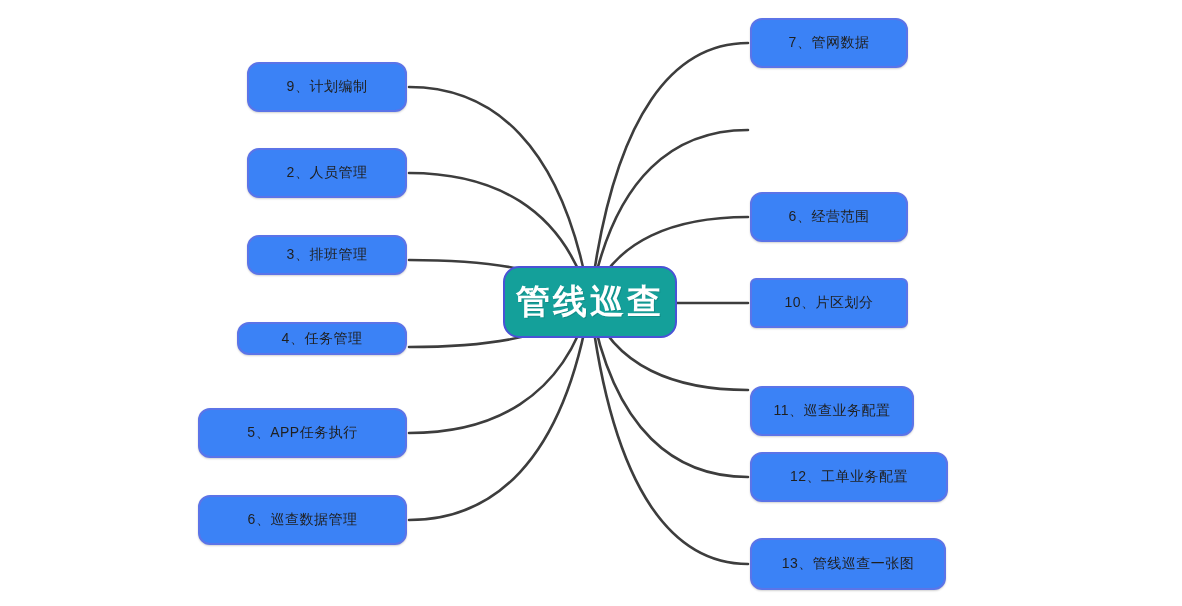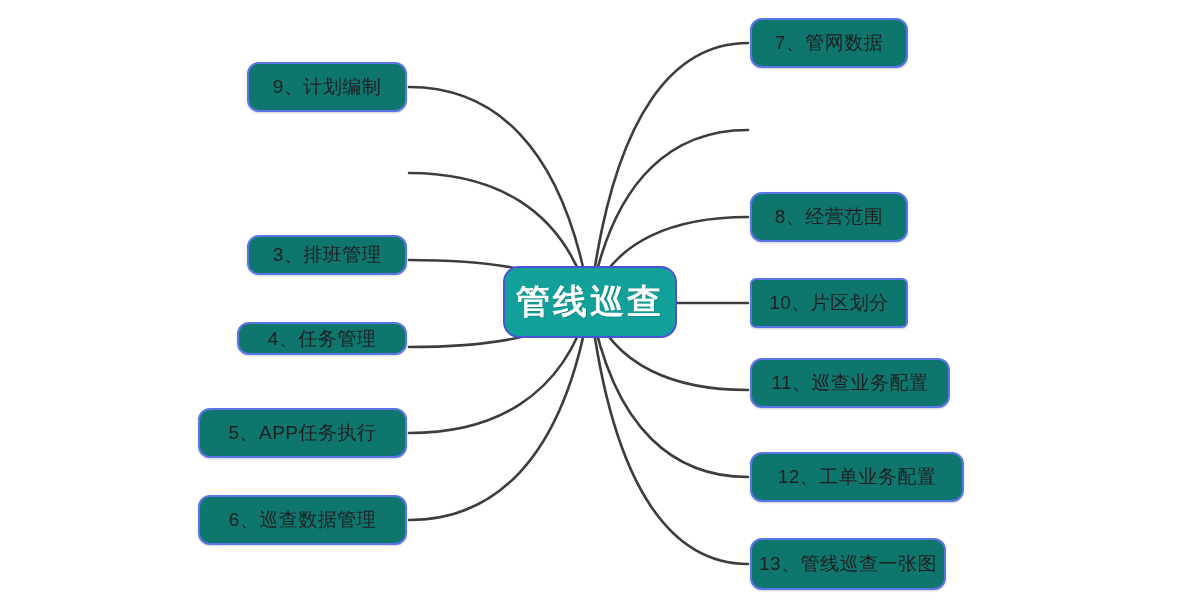--- a/index.html
+++ b/index.html
@@ -7,25 +7,25 @@
     position:relative;
     width:1182px;height:606px;
     background:#ffffff;
     overflow:hidden;
     font-family:"Liberation Sans","DejaVu Sans",sans-serif;
   }
   #edges{position:absolute;left:0;top:0;width:1182px;height:606px;}
   .mm-node{
     position:absolute;
     display:flex;align-items:center;justify-content:center;
-    background:#0f766e;
+    background:#3b82f6;
     border:2px solid #5b74e8;
     border-radius:12px;
     box-shadow:0 1px 2px rgba(0,0,0,0.18);
-    font-size:19px;
+    font-size:14px;
     color:#1f1f1f;
     box-sizing:border-box;
     white-space:nowrap;
     cursor:pointer;
     letter-spacing:0.5px;
   }
   .mm-central{
     position:absolute;
     display:flex;align-items:center;justify-content:center;
     background:#14a09a;
@@ -59,43 +59,46 @@
       <path d="M 590 302 C 613.7 433.25, 676.9 477, 748 477" fill="none" stroke="#3d3d3d" stroke-width="2.6" stroke-linecap="round"></path>
       <path d="M 590 302 C 613.7 498.5, 676.9 564, 748 564" fill="none" stroke="#3d3d3d" stroke-width="2.6" stroke-linecap="round"></path>
     </svg>
 
   <div class="mm-central" id="central-node" style="left: 503px; top: 266px; width: 174px; height: 72px;">
     <span>管线巡查</span>
   </div>
 <div class="mm-node" style="left: 247px; top: 62px; width: 160px; height: 50px;">
       <span>9、计划编制</span>
     </div>
+    <div class="mm-node" style="left: 247px; top: 148px; width: 160px; height: 50px;">
+      <span>2、人员管理</span>
+    </div>
     <div class="mm-node" style="left: 247px; top: 235px; width: 160px; height: 40px;">
       <span>3、排班管理</span>
     </div>
     <div class="mm-node" style="left: 237px; top: 322px; width: 170px; height: 33px;">
       <span>4、任务管理</span>
     </div>
     <div class="mm-node" style="left: 198px; top: 408px; width: 209px; height: 50px;">
       <span>5、APP任务执行</span>
     </div>
     <div class="mm-node" style="left: 198px; top: 495px; width: 209px; height: 50px;">
       <span>6、巡查数据管理</span>
     </div>
     <div class="mm-node" style="left: 750px; top: 18px; width: 158px; height: 50px;">
       <span>7、管网数据</span>
     </div>
     <div class="mm-node" style="left: 750px; top: 192px; width: 158px; height: 50px;">
-      <span>8、经营范围</span>
+      <span>6、经营范围</span>
     </div>
     <div class="mm-node" style="left: 750px; top: 278px; width: 158px; height: 50px; border-radius: 6px;">
       <span>10、片区划分</span>
     </div>
-    <div class="mm-node" style="left: 750px; top: 358px; width: 200px; height: 50px;">
+    <div class="mm-node" style="left: 750px; top: 386px; width: 164px; height: 50px;">
       <span>11、巡查业务配置</span>
     </div>
-    <div class="mm-node" style="left: 750px; top: 452px; width: 214px; height: 50px;">
+    <div class="mm-node" style="left: 750px; top: 452px; width: 198px; height: 50px;">
       <span>12、工单业务配置</span>
     </div>
     <div class="mm-node" style="left: 750px; top: 538px; width: 196px; height: 52px;">
       <span>13、管线巡查一张图</span>
     </div>
   </div>
 
 </body></html>

